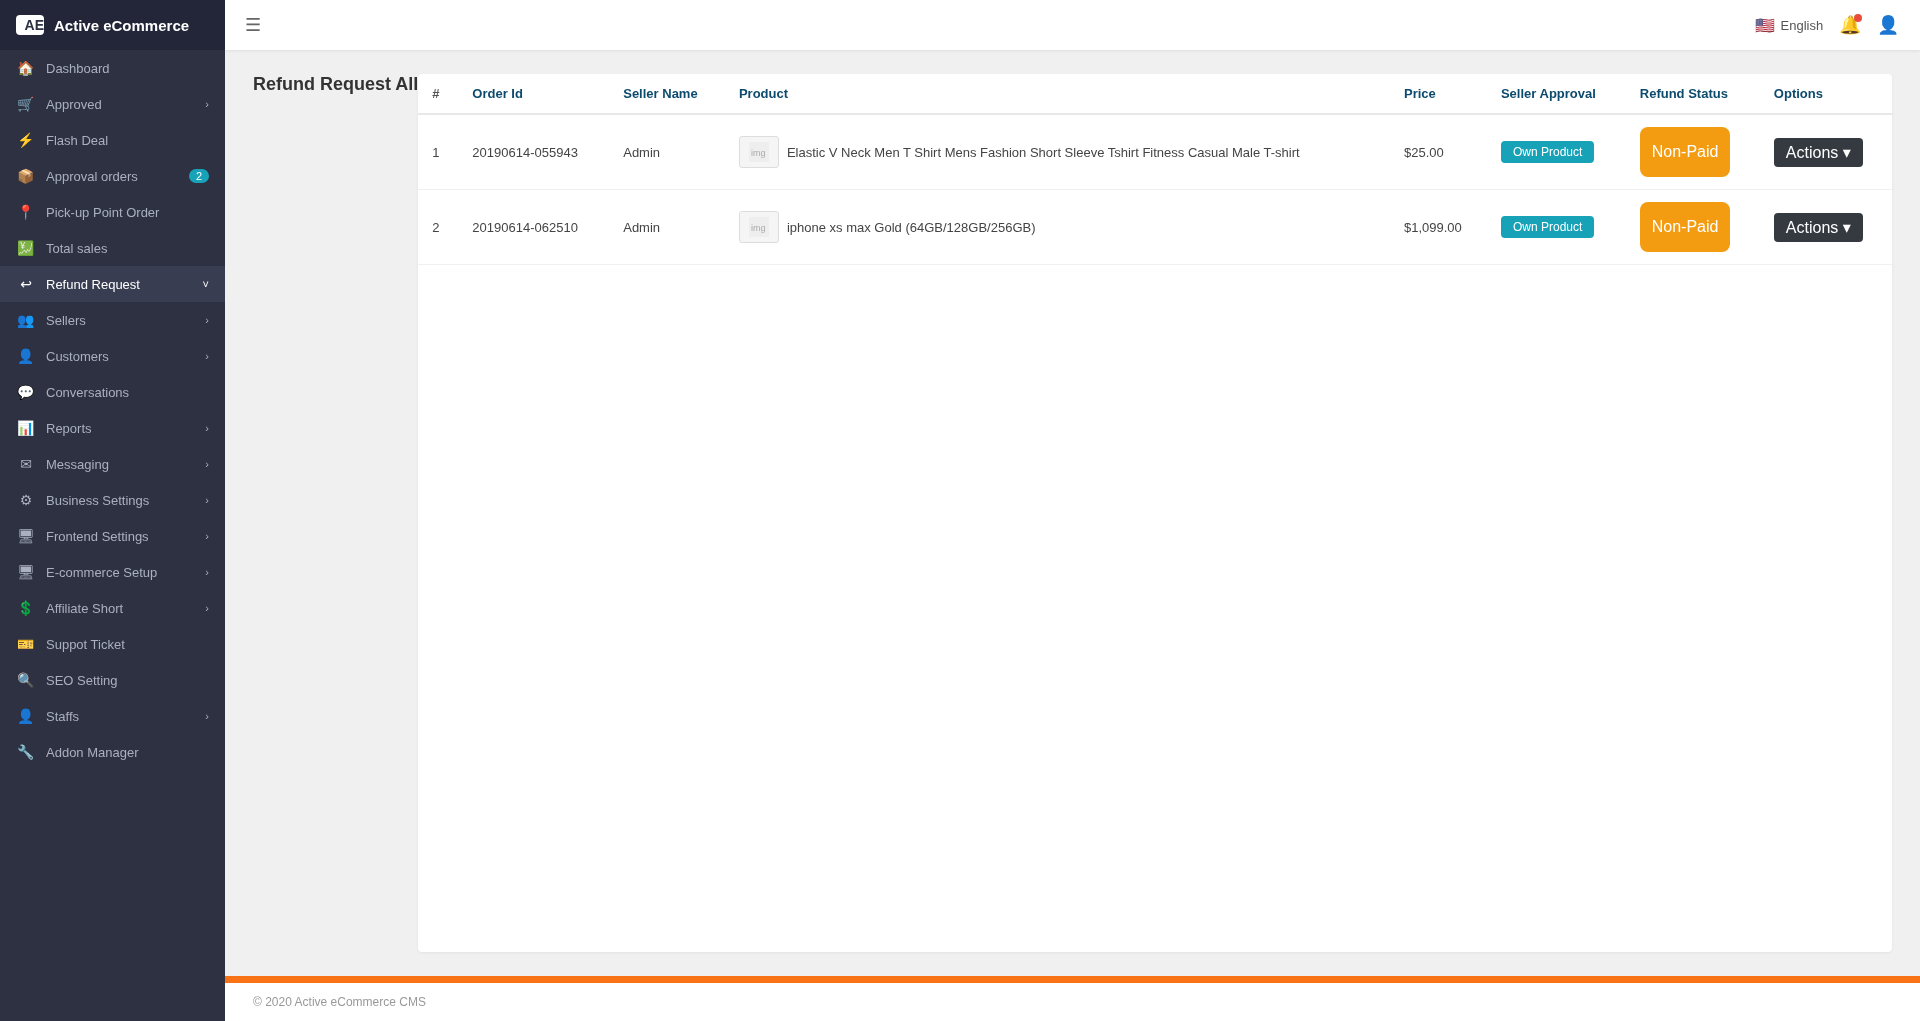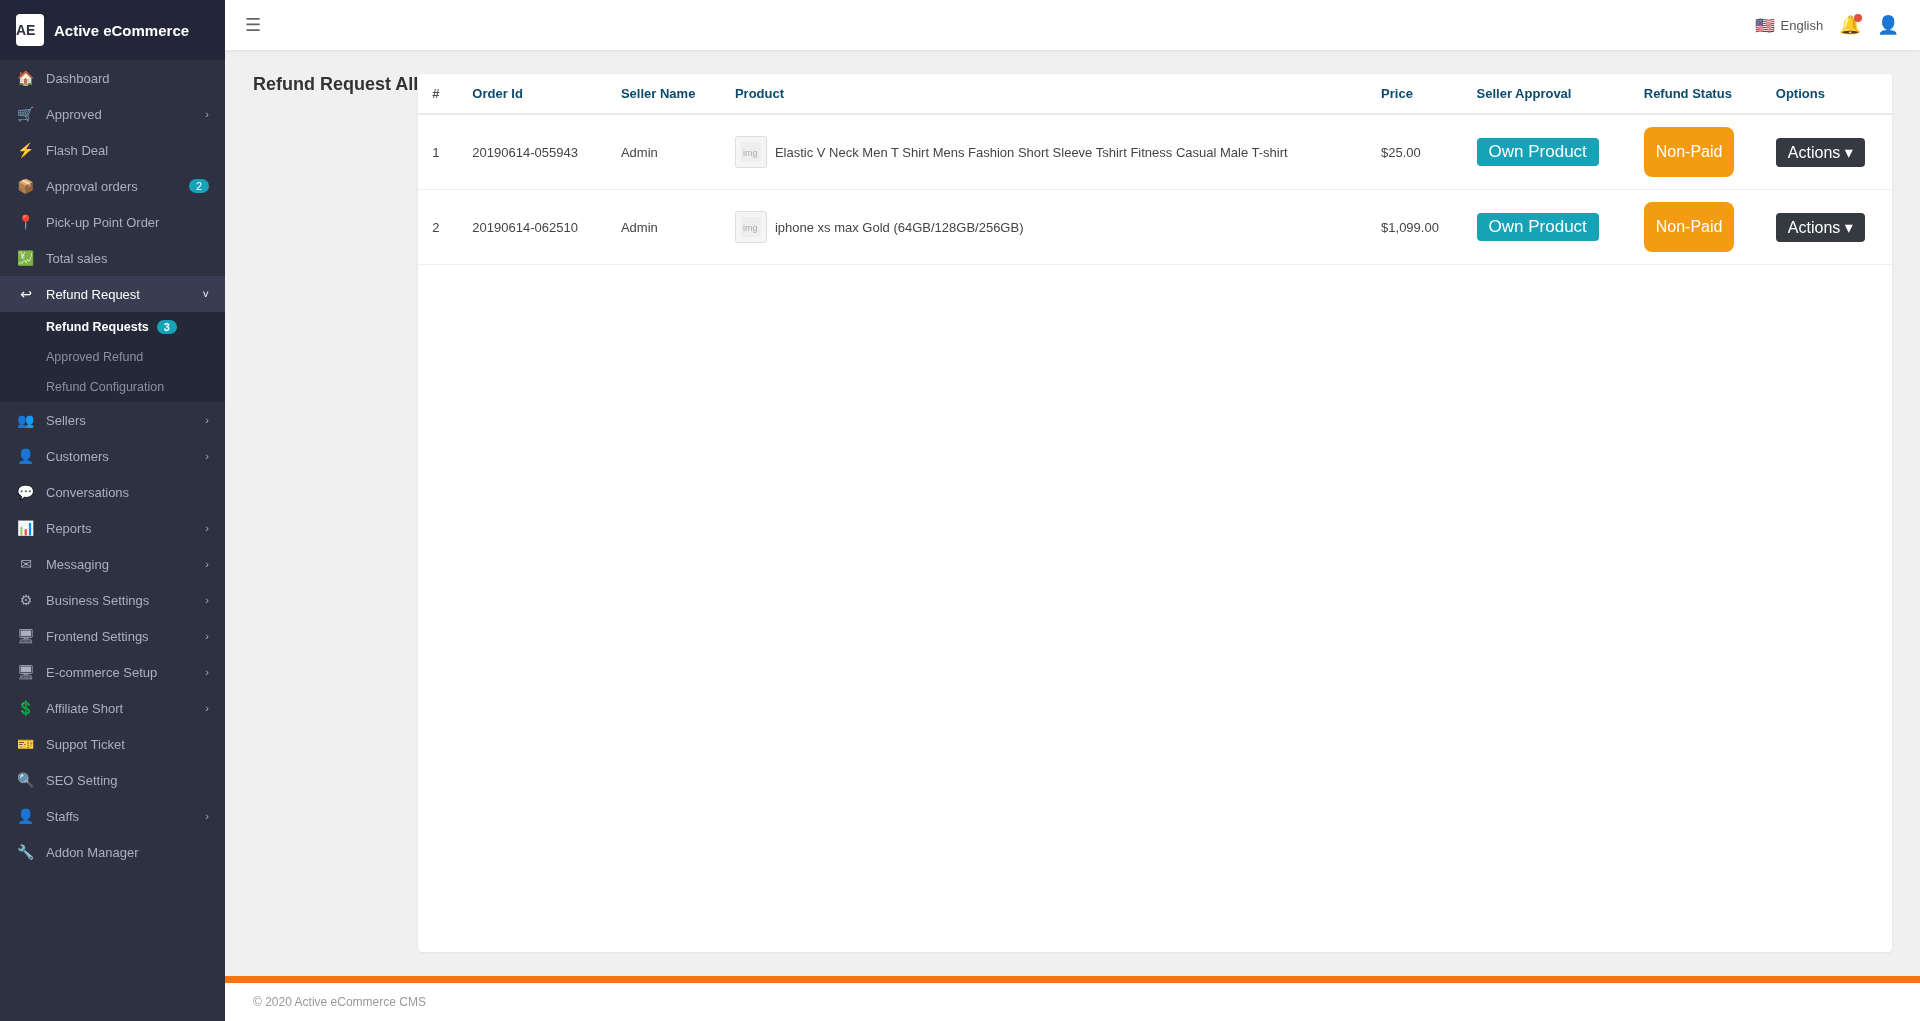--- a/index.html
+++ b/index.html
@@ -21,24 +21,24 @@
       align-items: center;
       padding: 14px 16px;
       background: #232638;
       color: #fff;
       font-size: 15px;
       font-weight: bold;
       gap: 10px;
       min-height: 50px;
     }
     .sidebar-brand .brand-icon {
-      width: 28px; height: 32px;
+      width: 28px; height: 20px;
       background: #fff;
       border-radius: 4px;
-      display: flex; align-items: center; justify-content: flex-start;
+      display: flex; align-items: center; justify-content: flex-end;
       color: #2d3142; font-size: 14px; font-weight: bold;
     }
     .sidebar-item {
       display: flex;
       align-items: center;
       padding: 10px 16px;
       cursor: pointer;
       color: #aab0c0;
       font-size: 13px;
       position: relative;
@@ -146,34 +146,34 @@
       border-bottom: 1px solid #f0f0f0;
     }
     tbody td {
       padding: 12px 14px;
       color: #444;
       font-size: 13px;
       vertical-align: middle;
     }
     .product-cell { display: flex; align-items: center; gap: 8px; }
     .product-img {
-      width: 32px; height: 32px;
+      width: 40px; height: 32px;
       border: 1px solid #ddd;
       border-radius: 3px;
       background: #f5f5f5;
       display: flex; align-items: center; justify-content: center;
       color: #999; font-size: 10px;
       overflow: hidden;
     }
     .badge-teal {
       background: #17a2b8;
       color: #fff;
       padding: 4px 12px;
       border-radius: 4px;
-      font-size: 17px;
+      font-size: 12px;
       display: inline-block;
     }
     .badge-orange {
       background: #f39c12;
       color: #fff;
       padding: 16px 12px;
       border-radius: 8px;
       font-size: 16px;
       display: inline-block;
     }
@@ -239,32 +239,20 @@
 
   <div class="sidebar-item">
     <span class="icon">💹</span>
     <span>Total sales</span>
   </div>
 
   <div class="sidebar-item active">
     <span class="icon">↩</span>
     <span>Refund Request</span>
     <span class="arrow">˅</span>
-  </div>
-  <div class="sidebar-sub">
-    <div class="sidebar-sub-item active">
-      <span>Refund Requests</span>
-      <span class="badge">3</span>
-    </div>
-    <div class="sidebar-sub-item">
-      <span>Approved Refund</span>
-    </div>
-    <div class="sidebar-sub-item">
-      <span>Refund Configuration</span>
-    </div>
   </div>
 
   <div class="sidebar-item">
     <span class="icon">👥</span>
     <span>Sellers</span>
     <span class="arrow">›</span>
   </div>
 
   <div class="sidebar-item">
     <span class="icon">👤</span>

